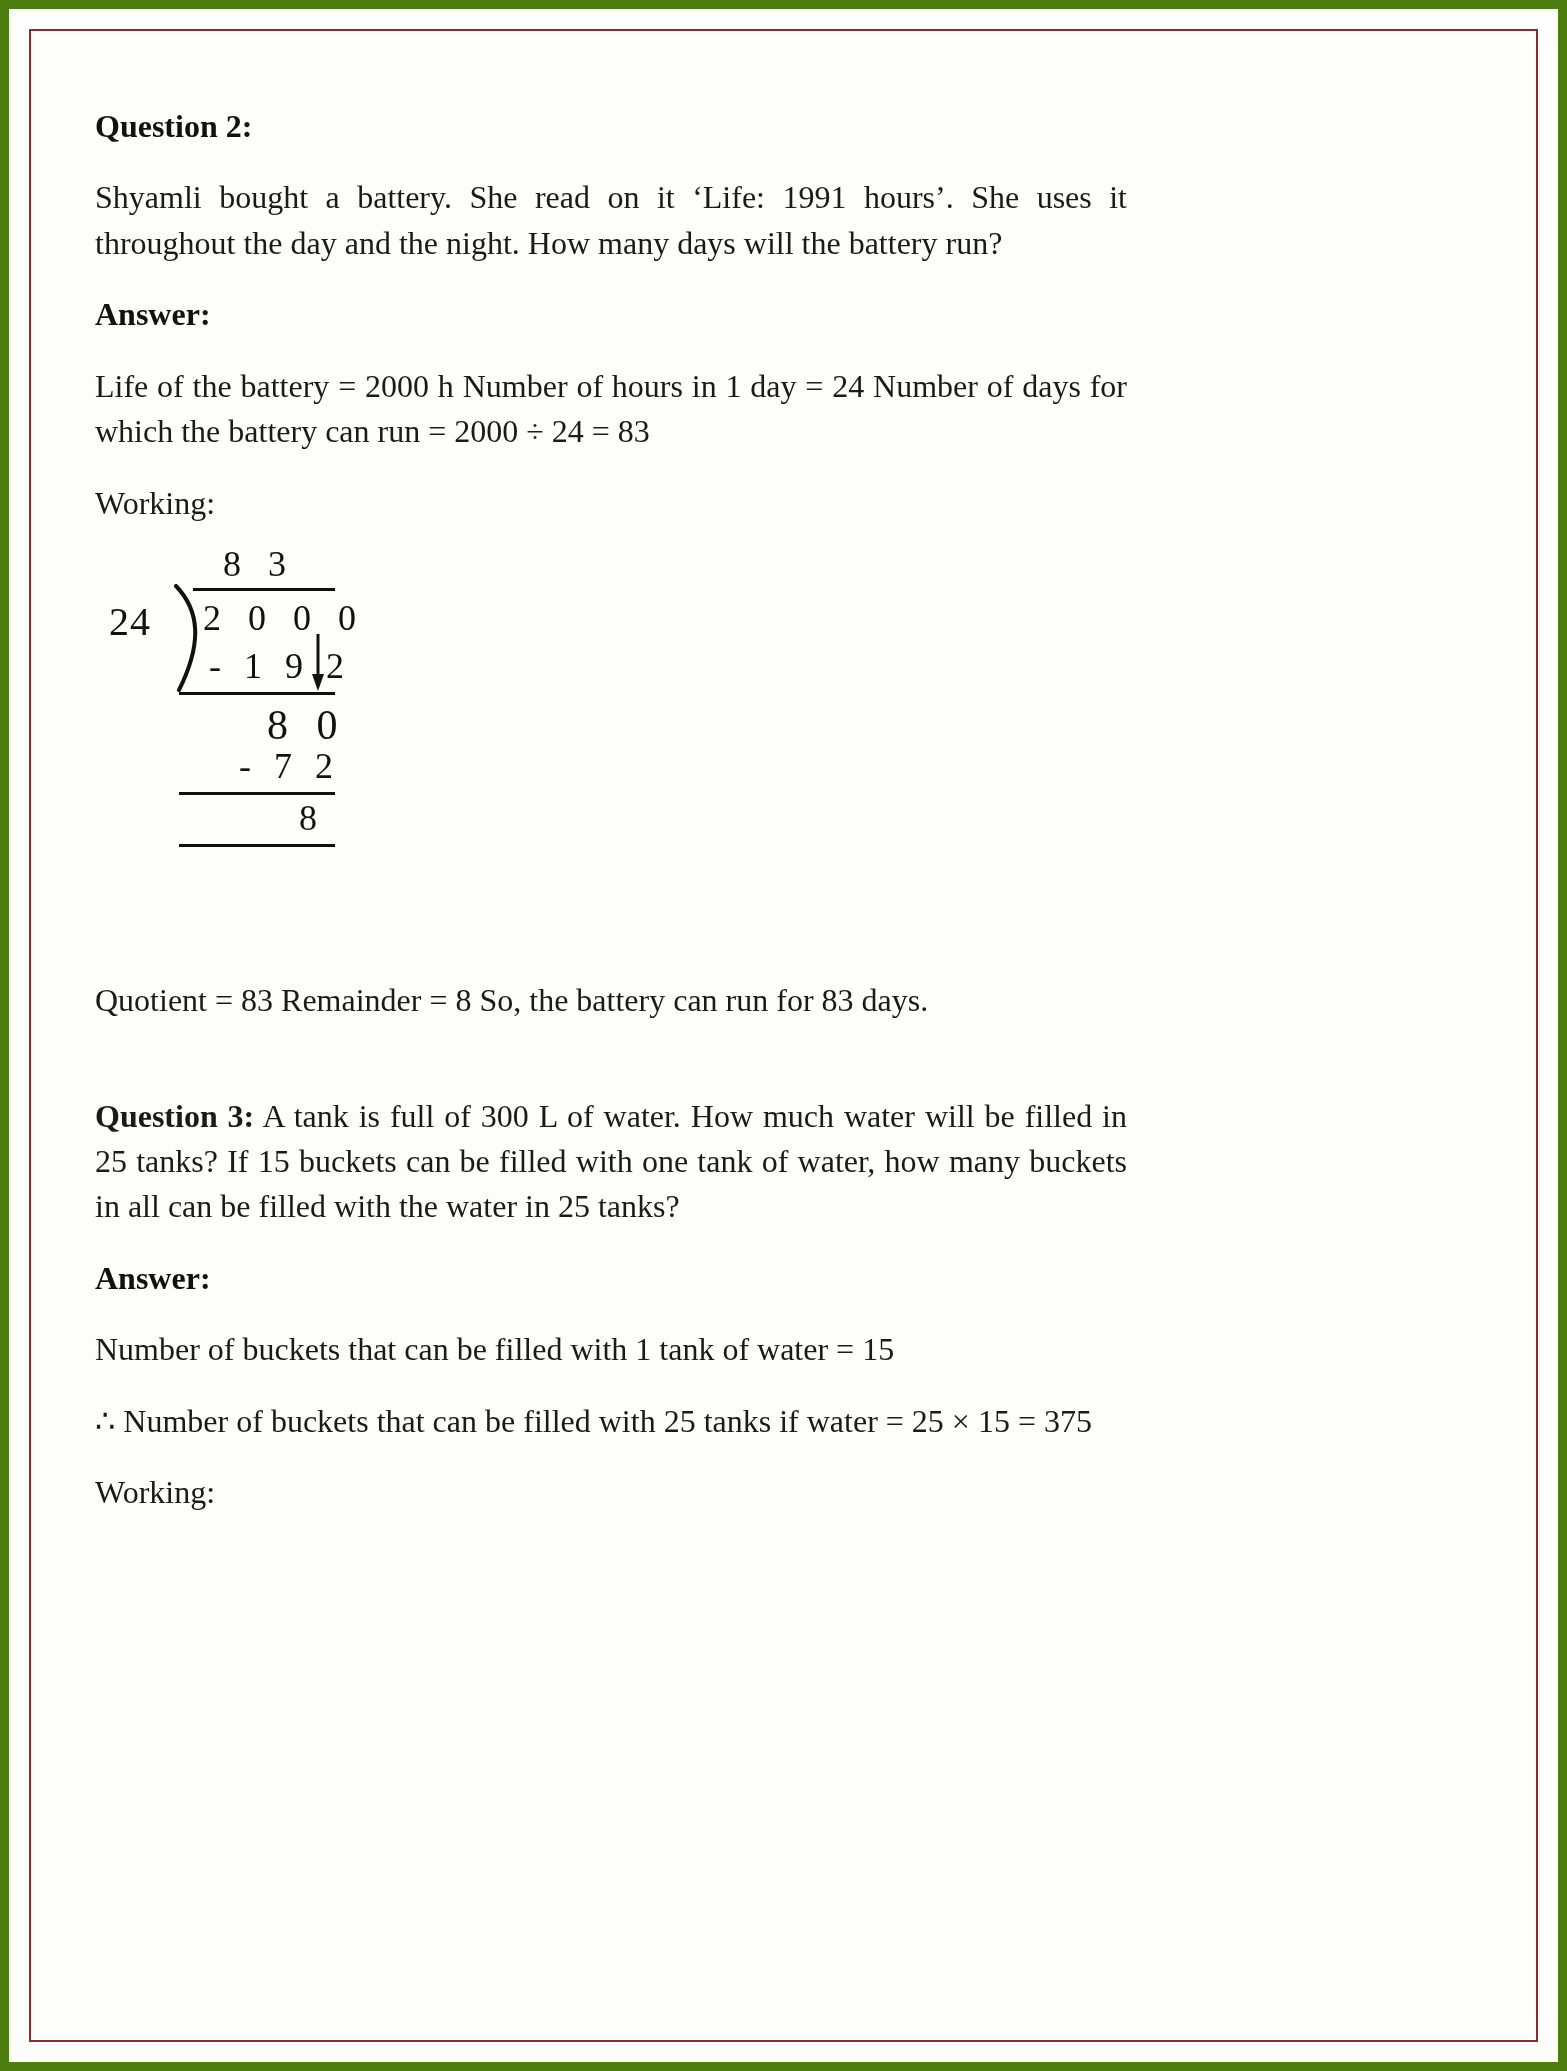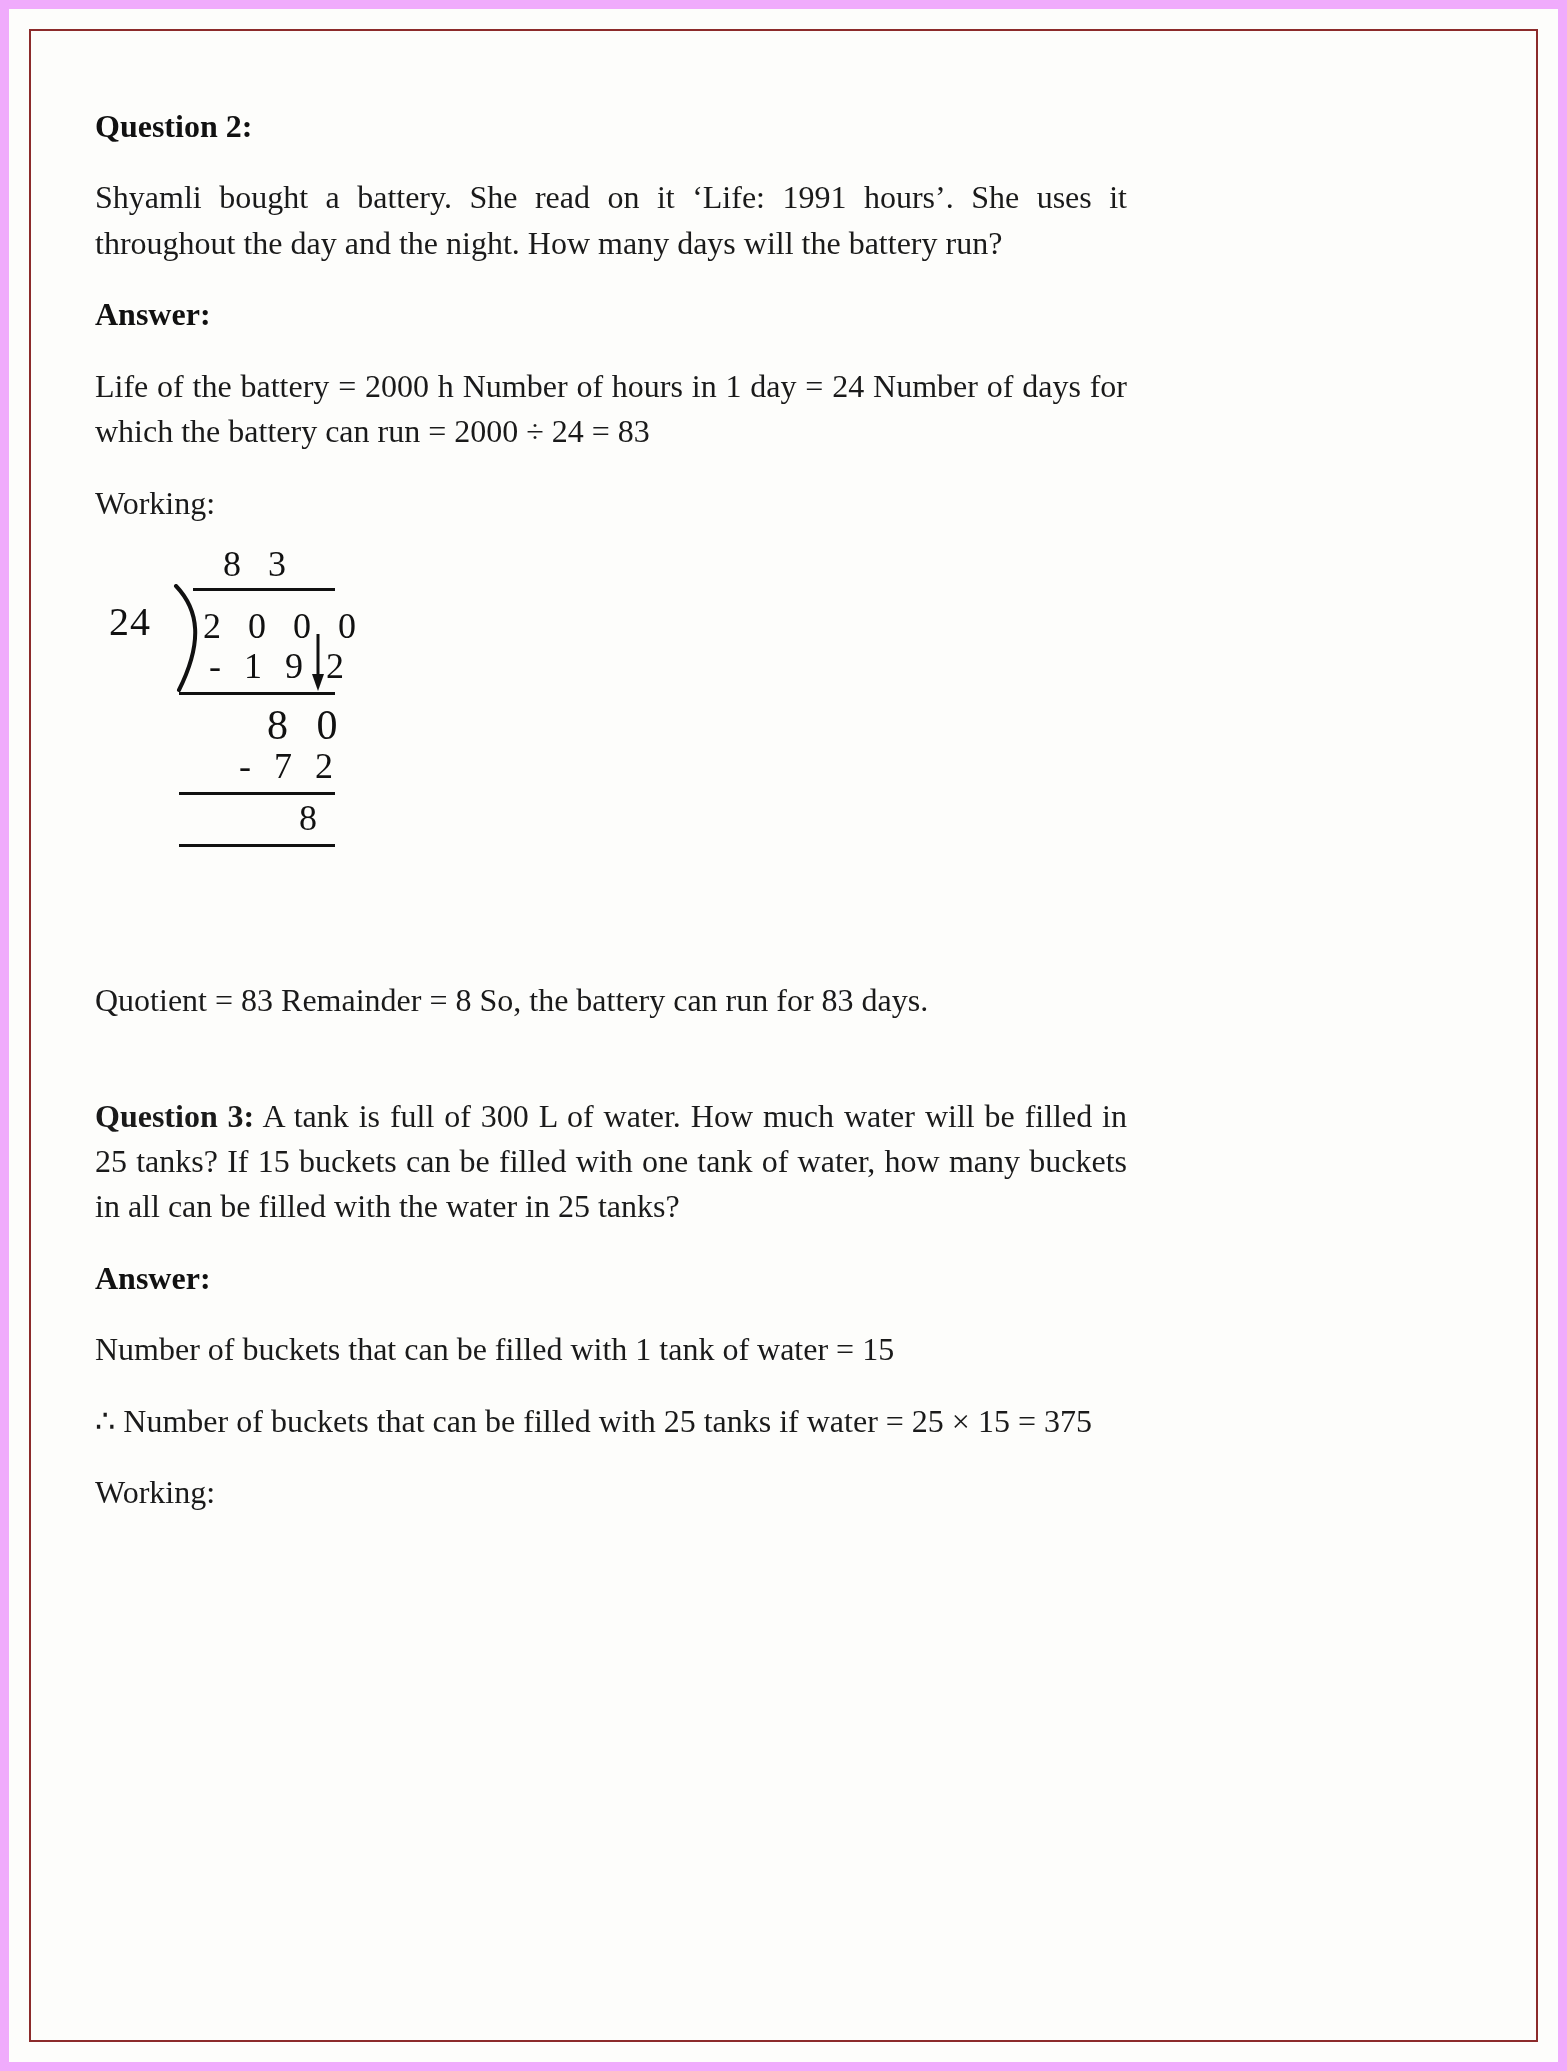--- a/index.html
+++ b/index.html
@@ -12,21 +12,21 @@
     height: 2071px;
     font-family: "Liberation Serif", "DejaVu Serif", serif;
   }
 
   
   #page {
     position: relative;
     width: 1567px;
     height: 2071px;
     box-sizing: border-box;
-    background: #f0abfc;
+    background: #4d7c0f;
     padding: 9px;
     overflow: hidden;
   }
   #page-inner-rule {
     position: absolute;
     left: 20px;
     top: 20px;
     right: 20px;
     bottom: 20px;
     border: 2px solid #8c2b2b;
@@ -107,21 +107,21 @@
   .div-quotient {
     position: absolute;
     left: 128px;
     top: -6px;
     font-size: 36px;
     letter-spacing: 9px;
   }
   .div-dividend {
     position: absolute;
     left: 108px;
-    top: 56px;
+    top: 48px;
     font-size: 36px;
     letter-spacing: 9px;
   }
   .div-sub1 {
     position: absolute;
     left: 114px;
     top: 96px;
     font-size: 36px;
     letter-spacing: 7px;
   }

